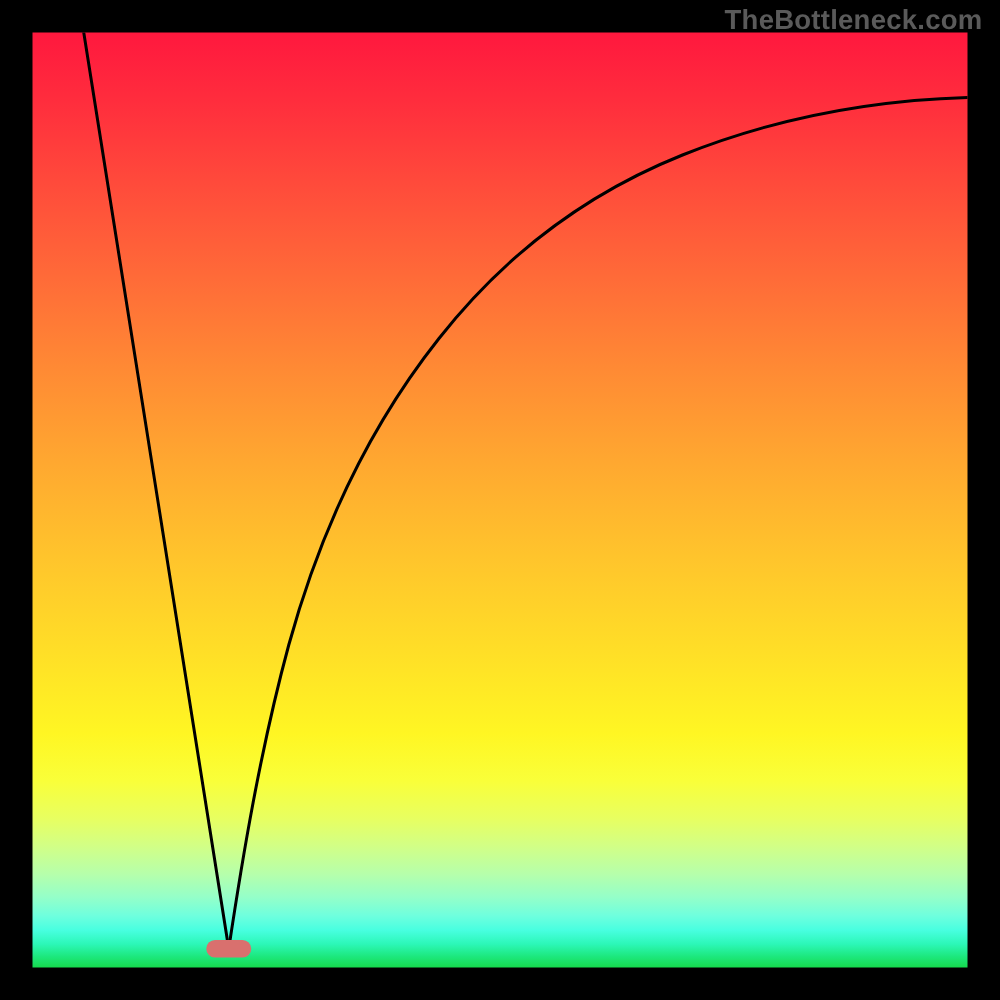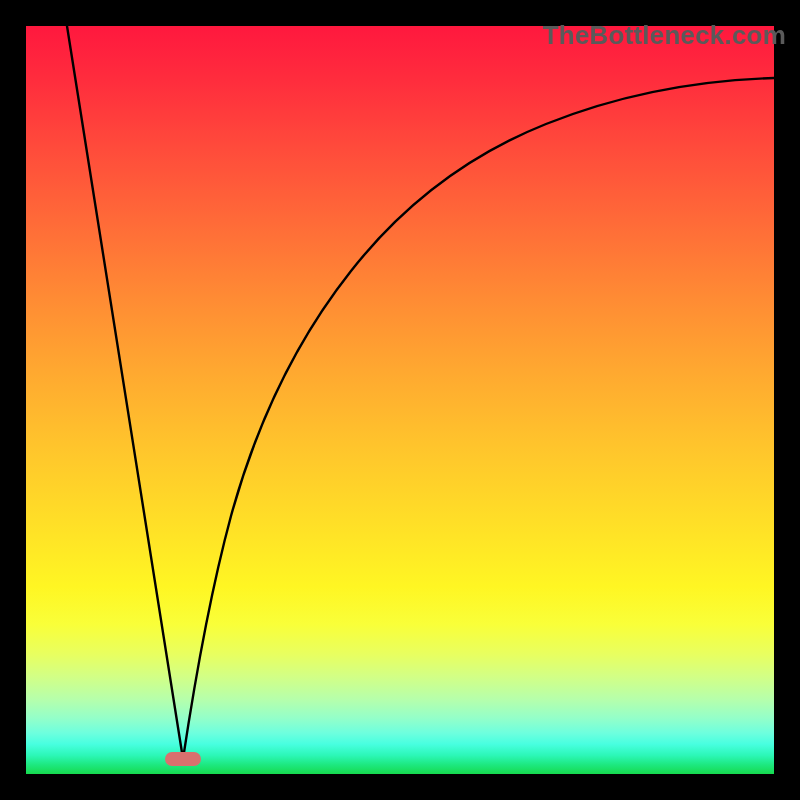--- a/index.html
+++ b/index.html
@@ -12,24 +12,24 @@
     font-family: Arial, Helvetica, sans-serif;
   }
   .frame {
     position: relative;
     width: 800px;
     height: 800px;
     background: #000;
   }
   .watermark {
     position: absolute;
-    top: 20px;
+    top: 3px;
     right: 14px;
     color: #5a5a5a;
-    font-size: 26px;
+    font-size: 22px;
     font-weight: 600;
     letter-spacing: 0.2px;
     z-index: 10;
   }
   .plot {
     position: absolute;
     left: 26px;
     top: 26px;
     width: 748px;
     height: 748px;

